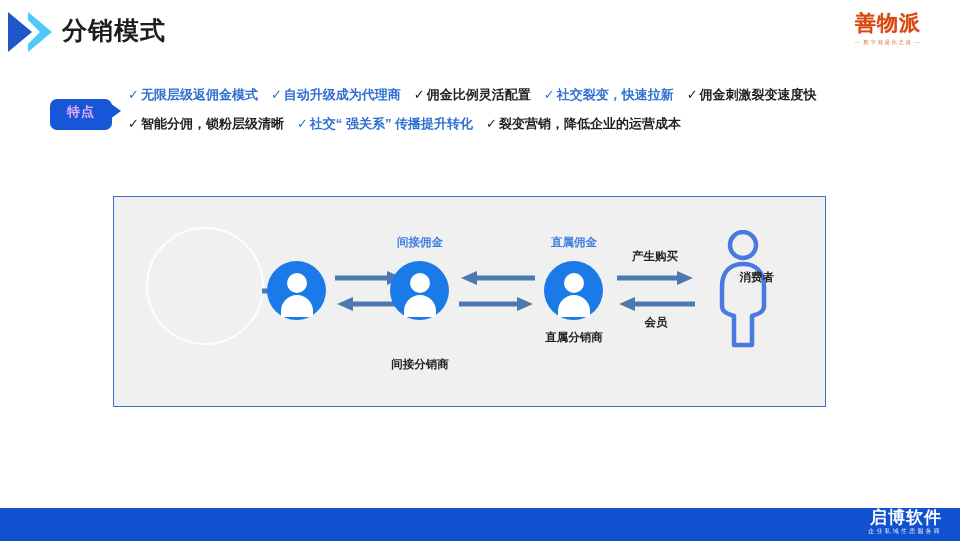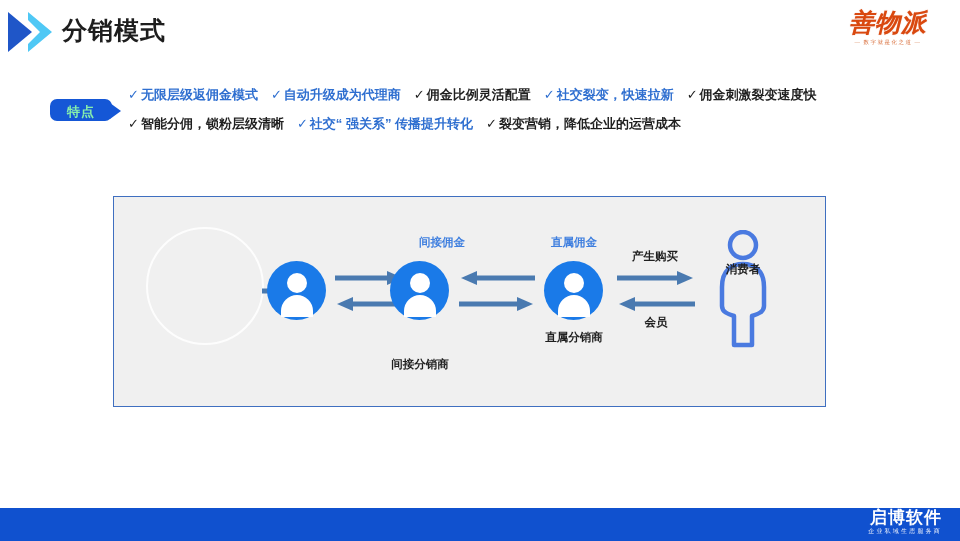--- a/index.html
+++ b/index.html
@@ -39,23 +39,22 @@
 
   
   #shanwupai-logo {
     position: absolute;
     right: 22px; top: 8px;
     width: 100px; height: 48px;
     text-align: center;
   }
   #shanwupai-main {
     font-family: "DejaVu Serif", "Liberation Serif", serif;
-    font-size: 25px;
-    font-weight: bold;
-    font-style: italic;
+    font-size: 21px;
+    font-weight: bold;
     color: #d9480f;
     letter-spacing: 1px;
     line-height: 30px;
     text-shadow: 0 0 1px rgba(217,72,15,.5);
     white-space: nowrap;
   }
   #shanwupai-sub {
     font-size: 5.5px;
     color: #d9713f;
     letter-spacing: 1.5px;
@@ -71,24 +70,24 @@
 
   
   #features {
     position: absolute;
     left: 0; top: 82px;
     width: 960px; height: 60px;
   }
   #feature-badge {
     position: absolute;
     left: 50px; top: 17px;
-    width: 62px; height: 22px;
+    width: 62px; height: 31px;
     background: #1557d6;
     border-radius: 7px;
-    color: #86efac;
+    color: #f0abfc;
     font-size: 13px;
     font-weight: bold;
     line-height: 25px;
     text-align: center;
     letter-spacing: 1px;
   }
   #feature-badge-tip {
     position: absolute;
     left: 110px; top: 21px;
     width: 0; height: 0;
@@ -195,23 +194,23 @@
   }
 
   .arrow-svg { position: absolute; }
 
   #consumer-figure {
     position: absolute;
     width: 62px; height: 118px;
   }
   #consumer-label {
     position: absolute;
-    left: 0; top: 32px;
+    left: 0; top: 40px;
     width: 62px;
-    text-align: center;
+    text-align: right;
     font-size: 11.5px;
     font-weight: bold;
     color: #1f1f1f;
     white-space: nowrap;
   }
 
   
   #footer-bar {
     position: absolute;
     left: 0; top: 508px;
@@ -283,21 +282,21 @@
     <div class="body"></div>
   </div>
 
   <svg class="arrow-svg" style="left:221px; top:74px;" width="70" height="42">
     <line x1="0" y1="7" x2="54" y2="7" stroke="#4a7ab0" stroke-width="5"></line>
     <polygon points="52,0 68,7 52,14" fill="#4a7ab0"></polygon>
     <line x1="16" y1="33" x2="70" y2="33" stroke="#4a7ab0" stroke-width="5"></line>
     <polygon points="18,26 2,33 18,40" fill="#4a7ab0"></polygon>
   </svg>
 
-  <div class="node-label-top" style="left:261px; top:38px; width:90px;text-align:right;">间接佣金</div>
+  <div class="node-label-top" style="left:261px; top:38px; width:90px;">间接佣金</div>
   <div class="avatar" style="left:276px; top:64px;">
     <div class="head"></div>
     <div class="body"></div>
   </div>
   <div class="node-label-bottom" style="left:256px; top:133px; width:100px;margin-top:27px;">间接分销商</div>
 
   <svg class="arrow-svg" style="left:345px; top:74px;" width="76" height="42">
     <line x1="16" y1="7" x2="76" y2="7" stroke="#4a7ab0" stroke-width="5"></line>
     <polygon points="18,0 2,7 18,14" fill="#4a7ab0"></polygon>
     <line x1="0" y1="33" x2="60" y2="33" stroke="#4a7ab0" stroke-width="5"></line>

